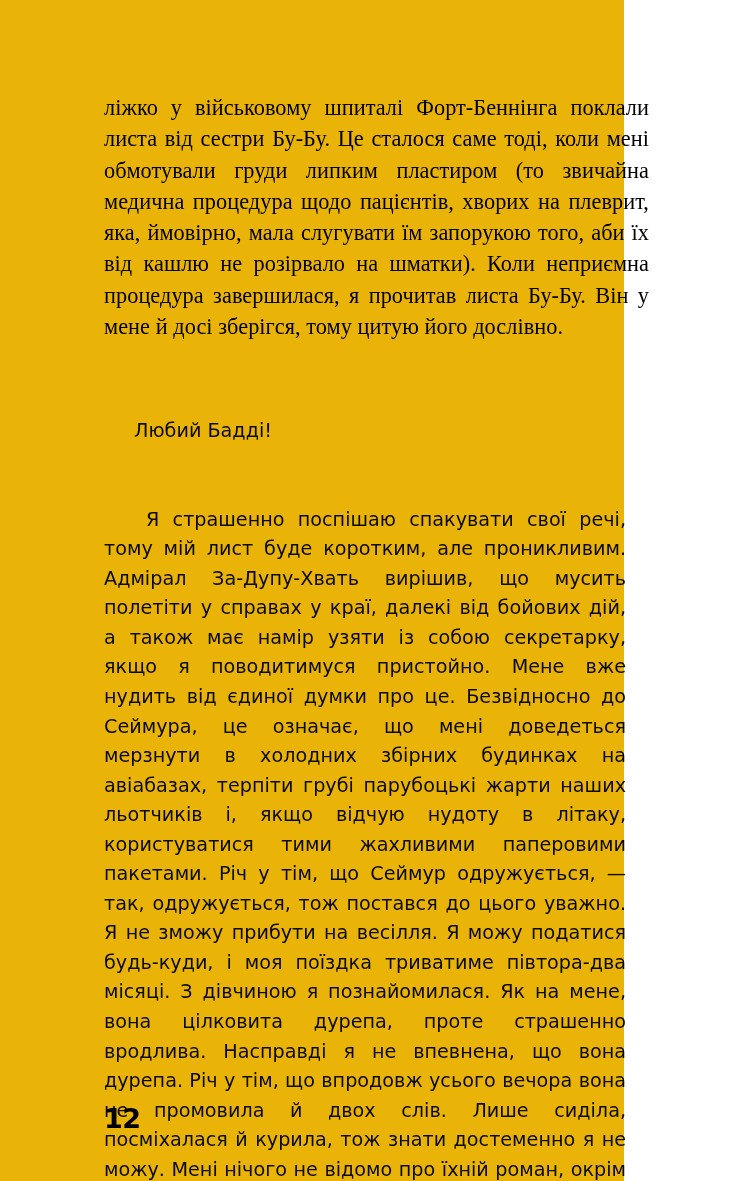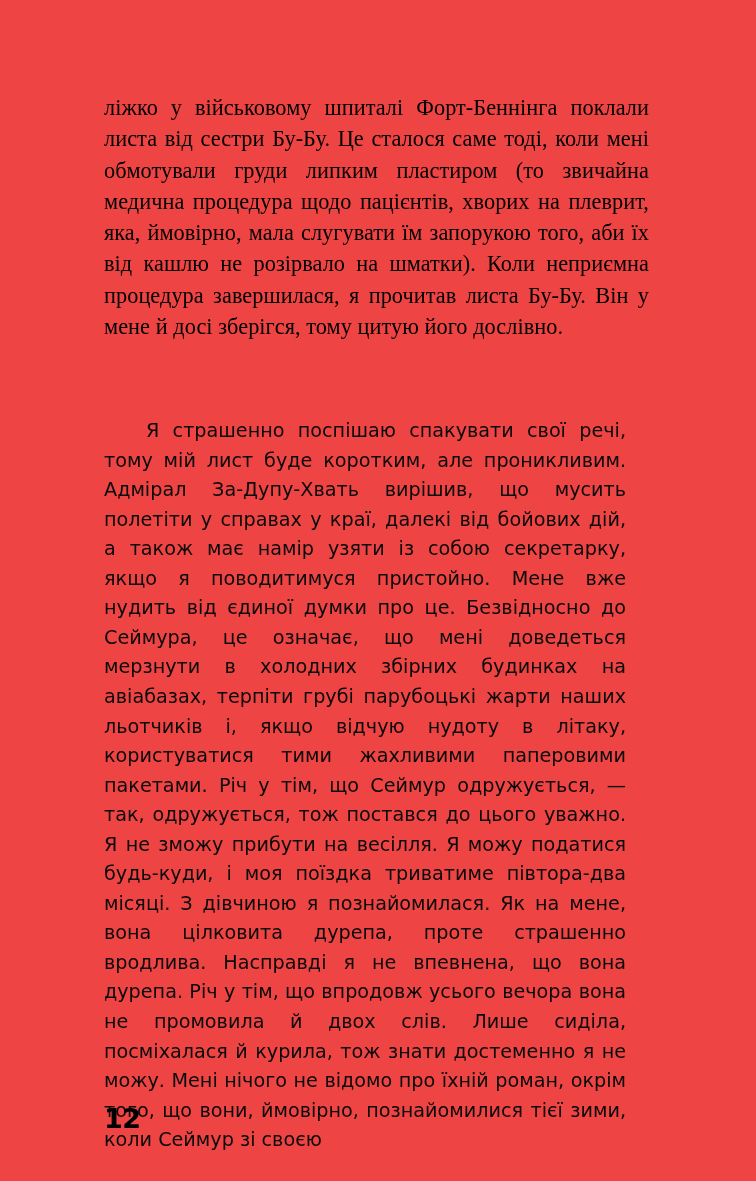--- a/index.html
+++ b/index.html
@@ -14,23 +14,23 @@
     position: relative;
     overflow: hidden;
     color: #000000;
     -webkit-font-smoothing: antialiased;
   }
 
   .page {
     position: absolute;
     left: 0;
     top: 0;
-    width: 756px;
+    width: 624px;
     height: 1181px;
-    background: #ef4444;
+    background: #eab308;
   }
 
   
   .narrative {
     position: absolute;
     left: 104px;
     top: 92px;
     width: 545px;
     font-family: "Liberation Serif", "DejaVu Serif", serif;
     font-size: 22.3px;
@@ -84,18 +84,19 @@
   }
 </style>
 </head>
 <body>
 
 <div class="page">
 
   <div class="narrative">ліжко у військовому шпиталі Форт-Беннінга поклали листа від сестри Бу-Бу. Це сталося саме тоді, коли мені обмотували груди липким пластиром (то звичайна медична процедура щодо пацієнтів, хворих на плеврит, яка, ймовірно, мала слугувати їм запорукою того, аби їх від кашлю не розірвало на шматки). Коли неприємна процедура завершилася, я прочитав листа Бу-Бу. Він у мене й досі зберігся, тому цитую його дослівно.</div>
 
   <div class="letter">
+    <span class="salutation">Любий Бадді!</span>
     <span class="body-para">Я страшенно поспішаю спакувати свої речі, тому мій лист буде коротким, але проникливим. Адмірал За-Дупу-Хвать вирішив, що мусить полетіти у справах у краї, далекі від бойових дій, а також має намір узяти із собою секретарку, якщо я поводитимуся пристойно. Мене вже нудить від єдиної думки про це. Безвідносно до Сеймура, це означає, що мені доведеться мерзнути в холодних збірних будинках на авіабазах, терпіти грубі парубоцькі жарти наших льотчиків і, якщо відчую нудоту в літаку, користуватися тими жахливими паперовими пакетами. Річ у тім, що Сеймур одружується, — так, одружується, тож постався до цього уважно. Я не зможу прибути на весілля. Я можу податися будь-куди, і моя поїздка триватиме півтора-два місяці. З дівчиною я познайомилася. Як на мене, вона цілковита дурепа, проте страшенно вродлива. Насправді я не впевнена, що вона дурепа. Річ у тім, що впродовж усього вечора вона не промовила й двох слів. Лише сиділа, посміхалася й курила, тож знати достеменно я не можу. Мені нічого не відомо про їхній роман, окрім того, що вони, ймовірно, познайомилися тієї зими, коли Сеймур зі своєю</span>
   </div>
 
   <div class="folio">12</div>
 
 </div>
 
 </body></html>

